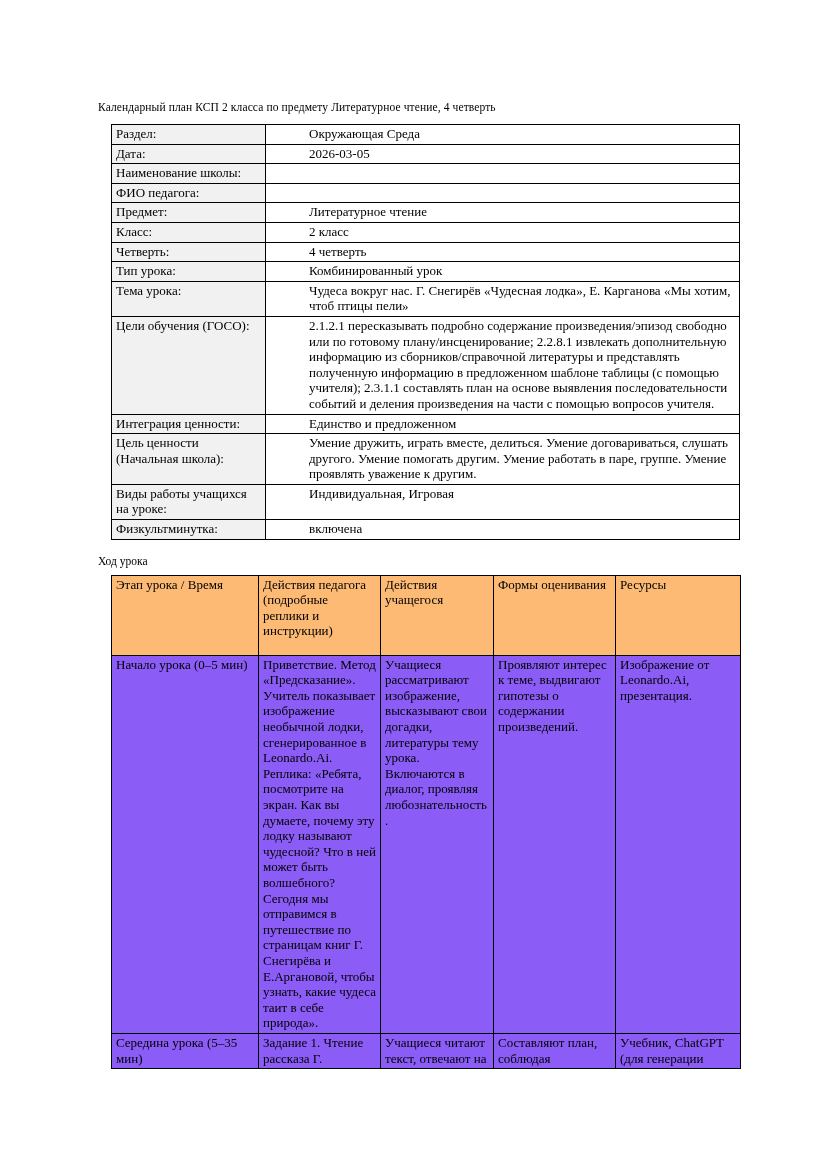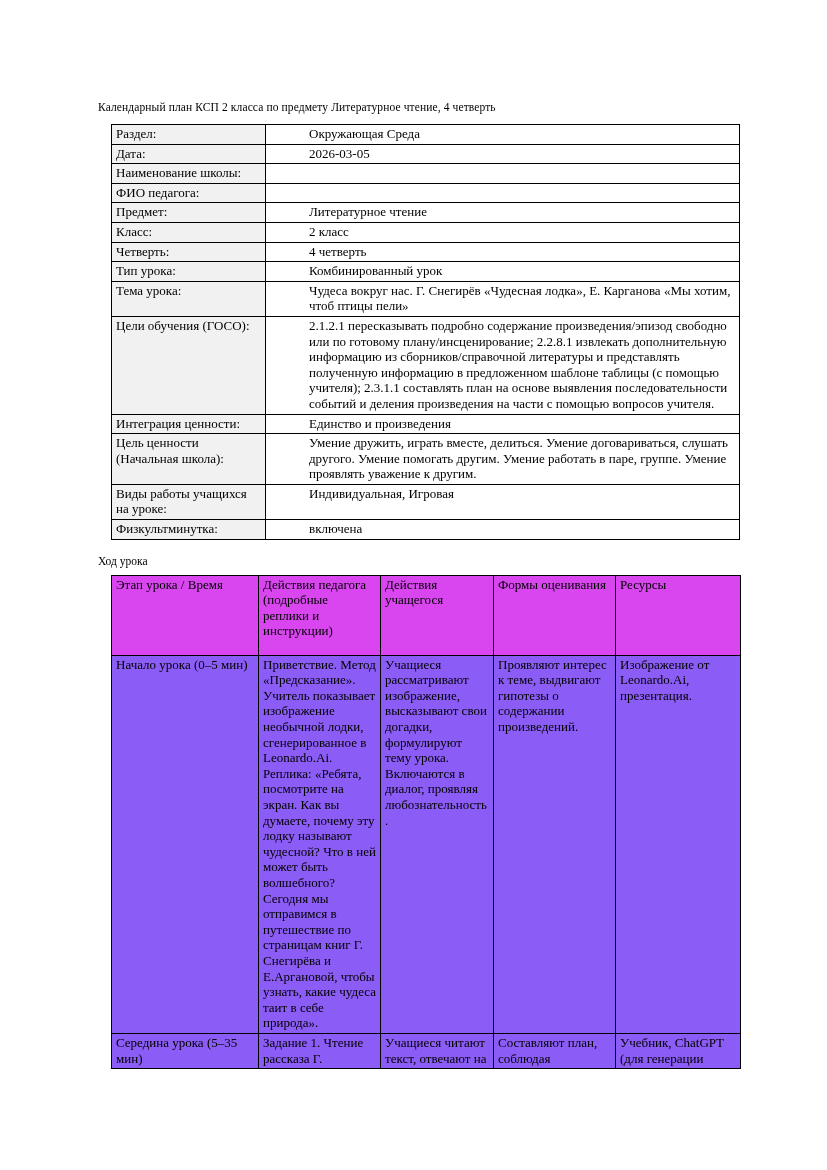--- a/index.html
+++ b/index.html
@@ -64,21 +64,21 @@
     margin: 14px 0 6px 0;
   }
 
   
   .flow-table col.c1 { width: 147px; }
   .flow-table col.c2 { width: 122px; }
   .flow-table col.c3 { width: 113px; }
   .flow-table col.c4 { width: 122px; }
   .flow-table col.c5 { width: 125px; }
   .flow-table thead td {
-    background: #d946ef;
+    background: #fdba74;
     height: 76px;
   }
   .flow-table tbody td {
     background: #8b5cf6;
   }
 </style>
 </head>
 <body>
 
 <div class="page">
@@ -126,21 +126,21 @@
         <tr class="plain">
           <td class="label">Тема урока:</td>
           <td class="value">Чудеса вокруг нас. Г. Снегирёв «Чудесная лодка», Е. Карганова «Мы хотим, чтоб птицы пели»</td>
         </tr>
         <tr class="plain">
           <td class="label">Цели обучения (ГОСО):</td>
           <td class="value">2.1.2.1 пересказывать подробно содержание произведения/эпизод свободно или по готовому плану/инсценирование; 2.2.8.1 извлекать дополнительную информацию из сборников/справочной литературы и представлять полученную информацию в предложенном шаблоне таблицы (с помощью учителя); 2.3.1.1 составлять план на основе выявления последовательности событий и деления произведения на части с помощью вопросов учителя.</td>
         </tr>
         <tr class="plain">
           <td class="label">Интеграция ценности:</td>
-          <td class="value">Единство и произведения</td>
+          <td class="value">Единство и предложенном</td>
         </tr>
         <tr class="plain">
           <td class="label">Цель ценности (Начальная школа):</td>
           <td class="value">Умение дружить, играть вместе, делиться. Умение договариваться, слушать другого. Умение помогать другим. Умение работать в паре, группе. Умение проявлять уважение к другим.</td>
         </tr>
         <tr class="plain">
           <td class="label">Виды работы учащихся на уроке:</td>
           <td class="value">Индивидуальная, Игровая</td>
         </tr>
         <tr class="plain">
@@ -166,21 +166,21 @@
           <td>Действия педагога (подробные реплики и инструкции)</td>
           <td>Действия учащегося</td>
           <td>Формы оценивания</td>
           <td>Ресурсы</td>
         </tr>
       </thead>
     <tbody>
         <tr>
           <td>Начало урока (0–5 мин)</td>
           <td>Приветствие. Метод «Предсказание». Учитель показывает изображение необычной лодки, сгенерированное в Leonardo.Ai. Реплика: «Ребята, посмотрите на экран. Как вы думаете, почему эту лодку называют чудесной? Что в ней может быть волшебного? Сегодня мы отправимся в путешествие по страницам книг Г. Снегирёва и Е.Аргановой, чтобы узнать, какие чудеса таит в себе природа».</td>
-          <td>Учащиеся рассматривают изображение, высказывают свои догадки, формулируют тему урока. Включаются в диалог, проявляя любознательность.</td>
+          <td>Учащиеся рассматривают изображение, высказывают свои догадки, литературы тему урока. Включаются в диалог, проявляя любознательность.</td>
           <td>Проявляют интерес к теме, выдвигают гипотезы о содержании произведений.</td>
           <td>Изображение от Leonardo.Ai, презентация.</td>
         </tr>
         <tr>
           <td>Середина урока (5–35 мин)</td>
           <td>Задание 1. Чтение рассказа Г.</td>
           <td>Учащиеся читают текст, отвечают на</td>
           <td>Составляют план, соблюдая</td>
           <td>Учебник, ChatGPT (для генерации</td>
         </tr>

